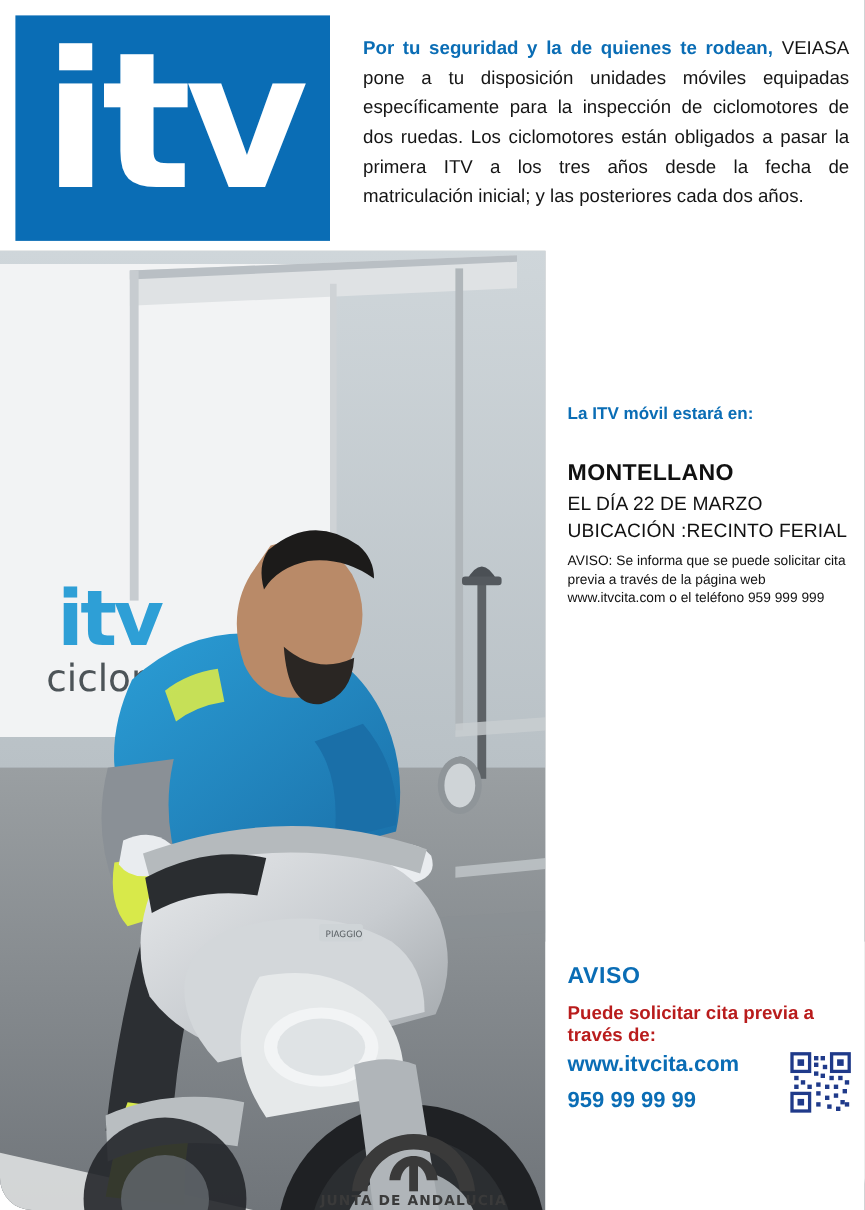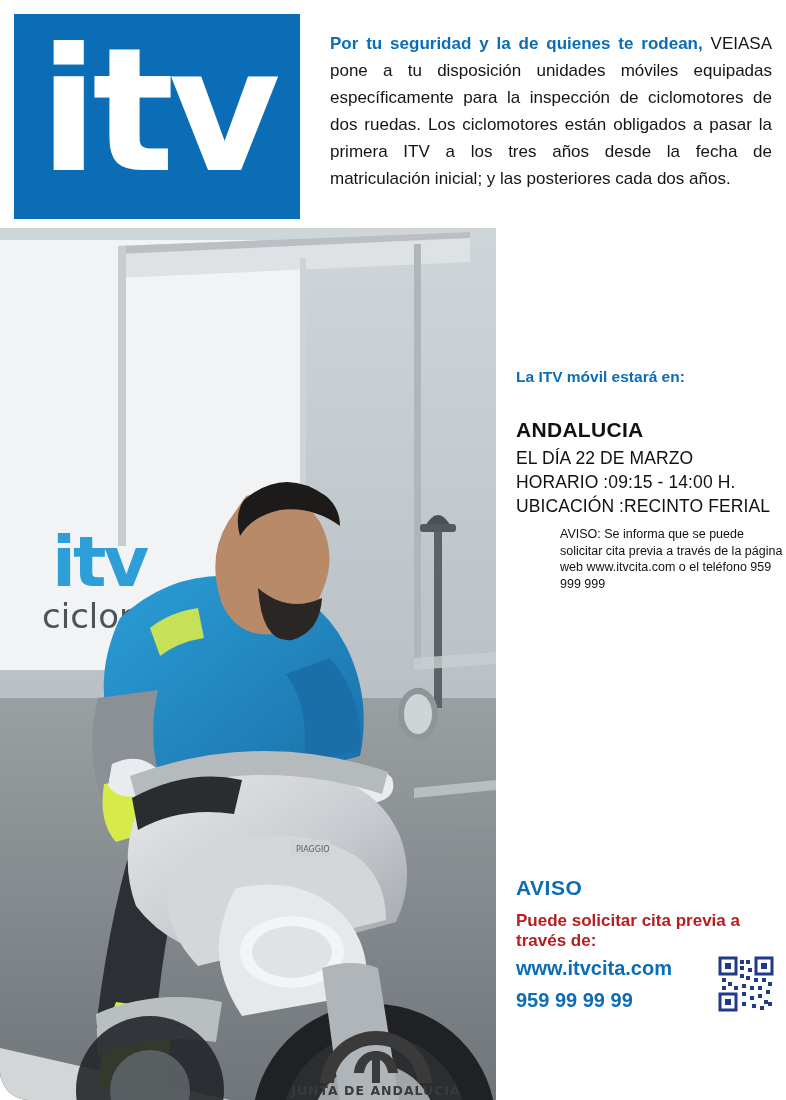--- a/index.html
+++ b/index.html
@@ -60,21 +60,21 @@
   .loc-block{position:absolute;left:20px;top:190px;width:268px;}
   .loc-name{
     font-size:21px;font-weight:bold;color:#111;letter-spacing:0.3px;
     margin-bottom:4px;
   }
   .loc-line{
     font-size:17.5px;color:#111;line-height:24px;letter-spacing:0.1px;
   }
   .loc-note{
     margin-top:8px;
-    font-size:12.5px;color:#111;line-height:16.5px;margin-left:44px;
+    font-size:12.5px;color:#111;line-height:16.5px;
   }
   .aviso-panel{
     position:absolute;left:496px;top:856px;width:293px;height:244px;
     background:#ffffff;
     padding-left:48px;
   }
   .aviso-title{
     position:absolute;left:20px;top:20px;font-size:21px;font-weight:bold;color:#0a6db5;
     letter-spacing:0.5px;
   }
@@ -212,23 +212,22 @@
       <circle cx="150" cy="862" r="74" fill="#24262a" opacity="0.9"></circle>
       <circle cx="150" cy="862" r="40" fill="#5d6367" opacity="0.9"></circle>
 
       <ellipse cx="260" cy="1020" rx="240" ry="36" fill="#5c6164" opacity="0.35"></ellipse>
     </svg>
   </div>
 
   <div class="right-col">
     <div class="mobile-title">La ITV móvil estará en:</div>
     <div class="loc-block">
-      <div class="loc-name">ANDALUCIA</div>
+      <div class="loc-name">MONTELLANO</div>
       <div class="loc-line">EL DÍA 22 DE MARZO</div>
-      <div class="loc-line">HORARIO :09:15 - 14:00 H.</div>
       <div class="loc-line">UBICACIÓN :RECINTO FERIAL</div>
       <div class="loc-note">AVISO: Se informa que se puede solicitar cita previa a través de la página web www.itvcita.com o el teléfono 959 999 999</div>
     </div>
   </div>
 
   <div class="aviso-panel">
     <div class="aviso-title">AVISO</div>
     <div class="aviso-sub">Puede solicitar cita previa a través de:</div>
     <div class="aviso-web">www.itvcita.com</div>
     <div class="aviso-phone">959 99 99 99</div>

